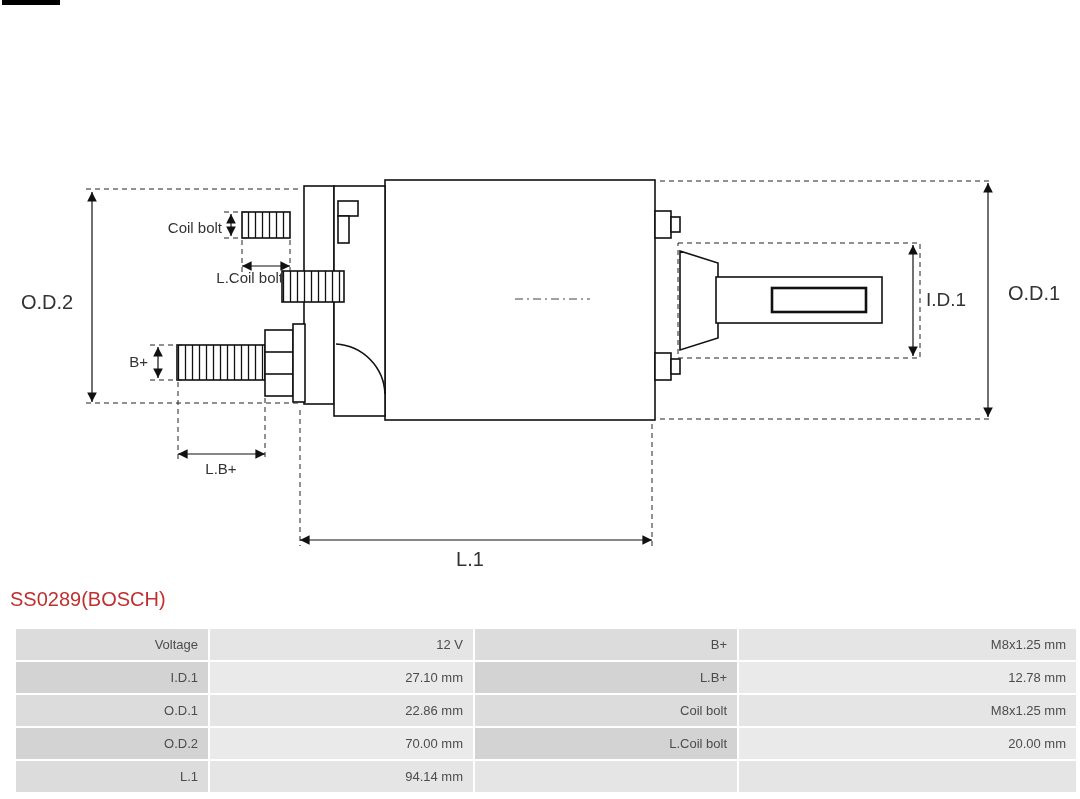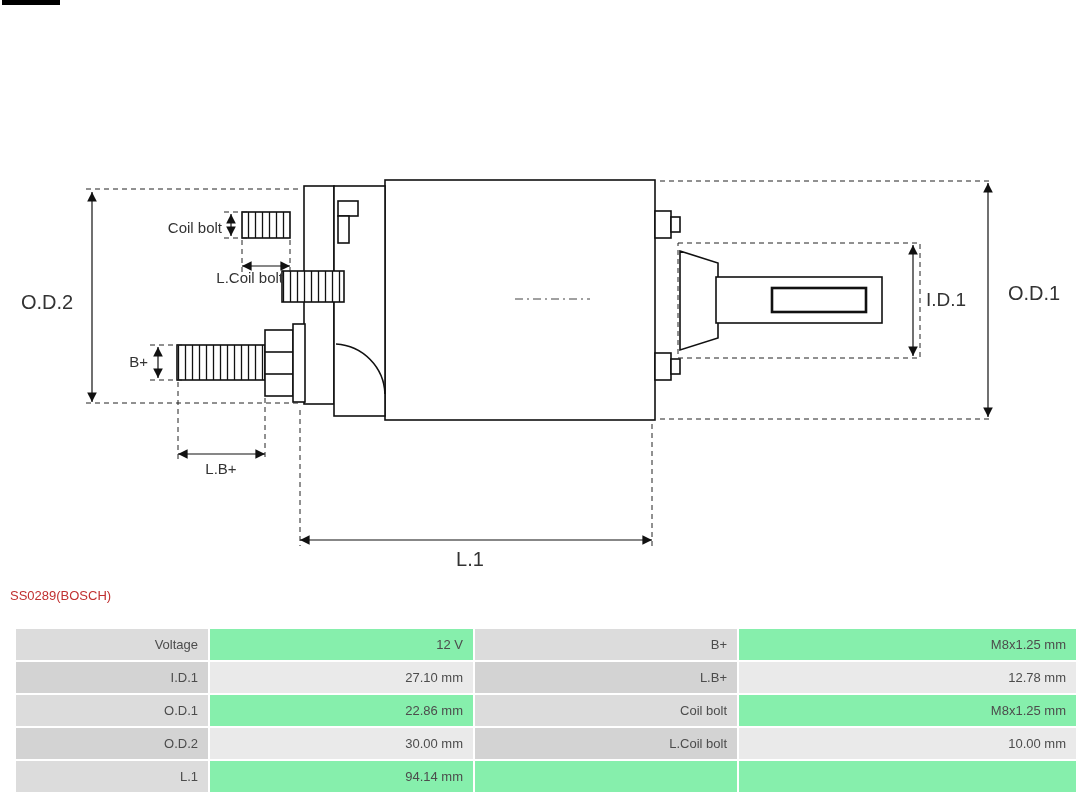--- a/index.html
+++ b/index.html
@@ -4,28 +4,28 @@
 <style>
   * { margin:0; padding:0; box-sizing:border-box; }
   html,body { background:#ffffff; }
   body { font-family:"Liberation Sans", sans-serif; }
   .page { position:relative; width:1080px; height:799px; background:#fff; overflow:hidden; }
 
   .logo-mark { position:absolute; left:2px; top:0; width:58px; height:5px; background:#000; }
 
   .diagram-wrap { position:absolute; left:0; top:0; width:1080px; height:585px; }
 
-  .title { position:absolute; left:10px; top:588px; font-size:13px; color:#c03030; }
+  .title { position:absolute; left:10px; top:588px; font-size:20px; color:#c03030; }
 
   .spec-table { position:absolute; left:16px; top:629px; width:1060px;
     display:grid; grid-template-columns:192px 263px 262px 337px;
     grid-auto-rows:31px; gap:2px; background:#fff; font-size:13px; color:#4c4c4c; }
   .cell { display:flex; align-items:center; justify-content:flex-end; padding-right:10px; }
   .row-odd  .lbl { background:#dcdcdc; }
-  .row-odd  .val { background:#86efac; }
+  .row-odd  .val { background:#e5e5e5; }
   .row-even .lbl { background:#d3d3d3; }
   .row-even .val { background:#eaeaea; }
 
   svg text { fill:#333; }
 </style>
 </head>
 <body>
 
 <div class="page">
 
@@ -144,23 +144,23 @@
 
     <div style="display:contents" class="row-odd">
       <div class="cell lbl">O.D.1</div>
       <div class="cell val">22.86 mm</div>
       <div class="cell lbl">Coil bolt</div>
       <div class="cell val">M8x1.25 mm</div>
     </div>
 
     <div style="display:contents" class="row-even">
       <div class="cell lbl">O.D.2</div>
-      <div class="cell val">30.00 mm</div>
+      <div class="cell val">70.00 mm</div>
       <div class="cell lbl">L.Coil bolt</div>
-      <div class="cell val">10.00 mm</div>
+      <div class="cell val">20.00 mm</div>
     </div>
 
     <div style="display:contents" class="row-odd">
       <div class="cell lbl">L.1</div>
       <div class="cell val">94.14 mm</div>
       <div class="cell val"></div>
       <div class="cell val"></div>
     </div>
 
   </div>

